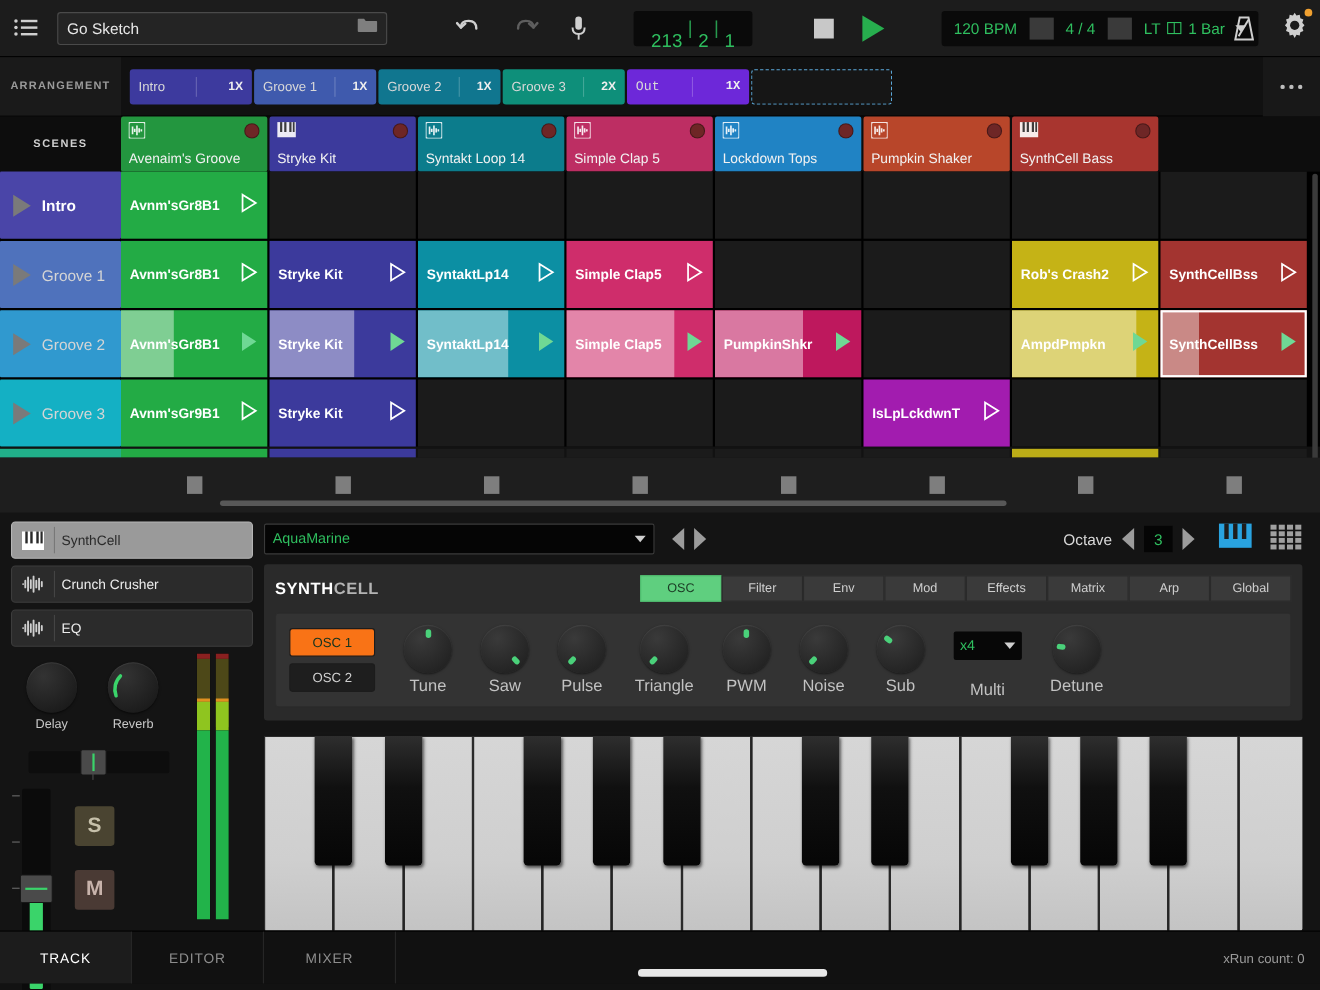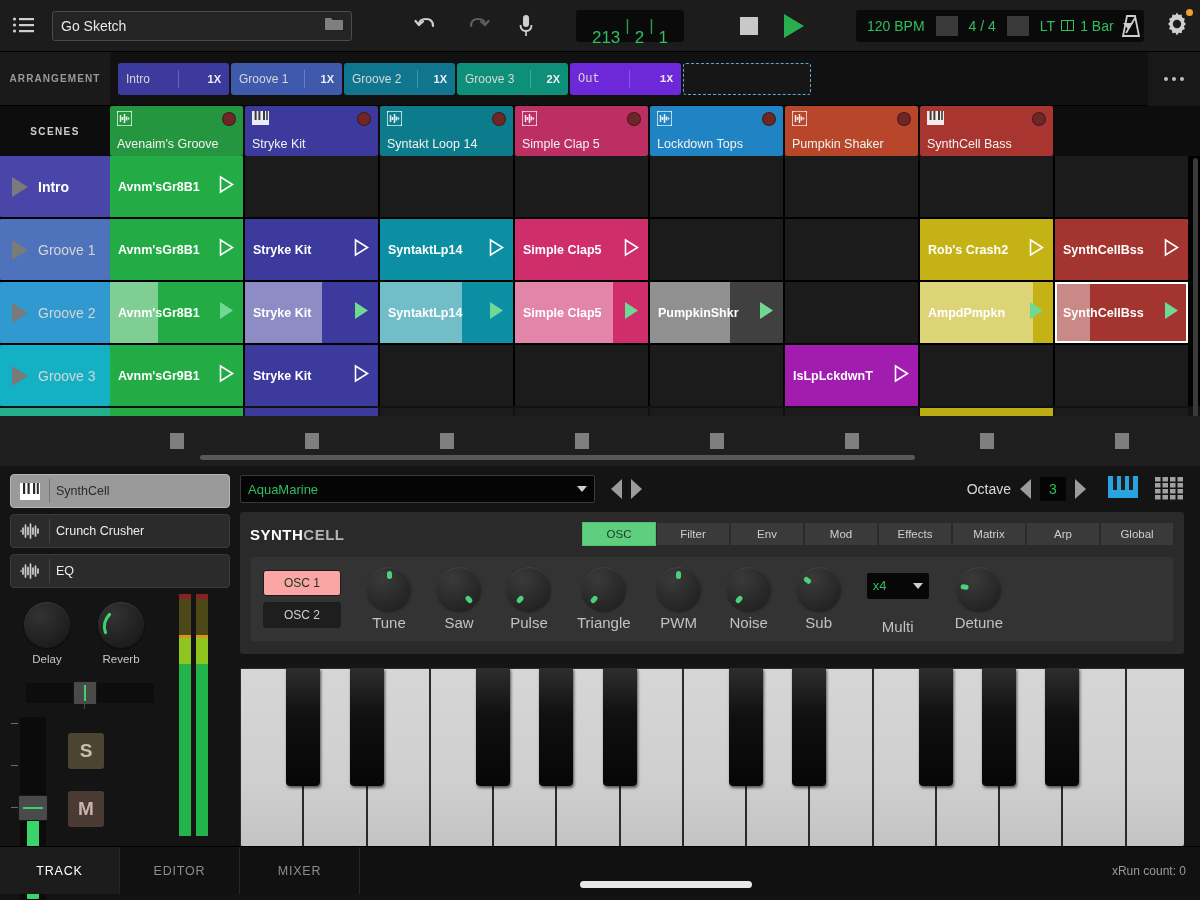--- a/index.html
+++ b/index.html
@@ -295,21 +295,21 @@
     background:#333; border-radius:3px; margin-top:8px;
     height:86px; display:flex; align-items:center; padding:0 12px; gap:0;
     border:1px solid #2b2b2b;
   }
   .osc-btns{ display:flex; flex-direction:column; gap:6px; margin-right:26px; }
   .oscbtn{
     width:78px;height:26px;border-radius:3px;
     display:flex;align-items:center;justify-content:center;
     font-size:12px; cursor:pointer; border:1px solid #1c1c1c;
   }
-  .oscbtn.on{ background:#fca5a5; color:#14331f; }
+  .oscbtn.on{ background:#f97316; color:#14331f; }
   .oscbtn.off{ background:#1e1e1e; color:#cfcfcf; }
 
   .oknobs{ display:flex; gap:26px; }
   .ounit{ display:flex; flex-direction:column; align-items:center; }
   .oknob{
     width:44px;height:44px;border-radius:50%;
     background:radial-gradient(circle at 35% 28%, #3a3a3a 0%, #252525 70%, #1b1b1b 100%);
     box-shadow: inset 0 1px 1px rgba(255,255,255,.08), 0 1px 2px rgba(0,0,0,.5);
     position:relative; cursor:pointer;
   }
@@ -638,21 +638,21 @@
               <path d="M2 1 L15 9.5 L2 18 Z" fill="#6fd894"></path>
             </svg></span>
         </div>
         <div class="clip" style="background: rgb(207, 45, 107);">
           <div class="prog" style="width: 74%;"></div>
           <span class="cname">Simple Clap5</span>
           <span class="ctri"><svg width="17" height="19" viewBox="0 0 17 19">
               <path d="M2 1 L15 9.5 L2 18 Z" fill="#6fd894"></path>
             </svg></span>
         </div>
-        <div class="clip" style="background: #404040;">
+        <div class="clip" style="background: #be185d;">
           <div class="prog" style="width: 60%;"></div>
           <span class="cname">PumpkinShkr</span>
           <span class="ctri"><svg width="17" height="19" viewBox="0 0 17 19">
               <path d="M2 1 L15 9.5 L2 18 Z" fill="#6fd894"></path>
             </svg></span>
         </div>
         <div class="clip empty"></div>
         <div class="clip" style="background: rgb(197, 179, 22);">
           <div class="prog" style="width: 85%;"></div>
           <span class="cname">AmpdPmpkn</span>

